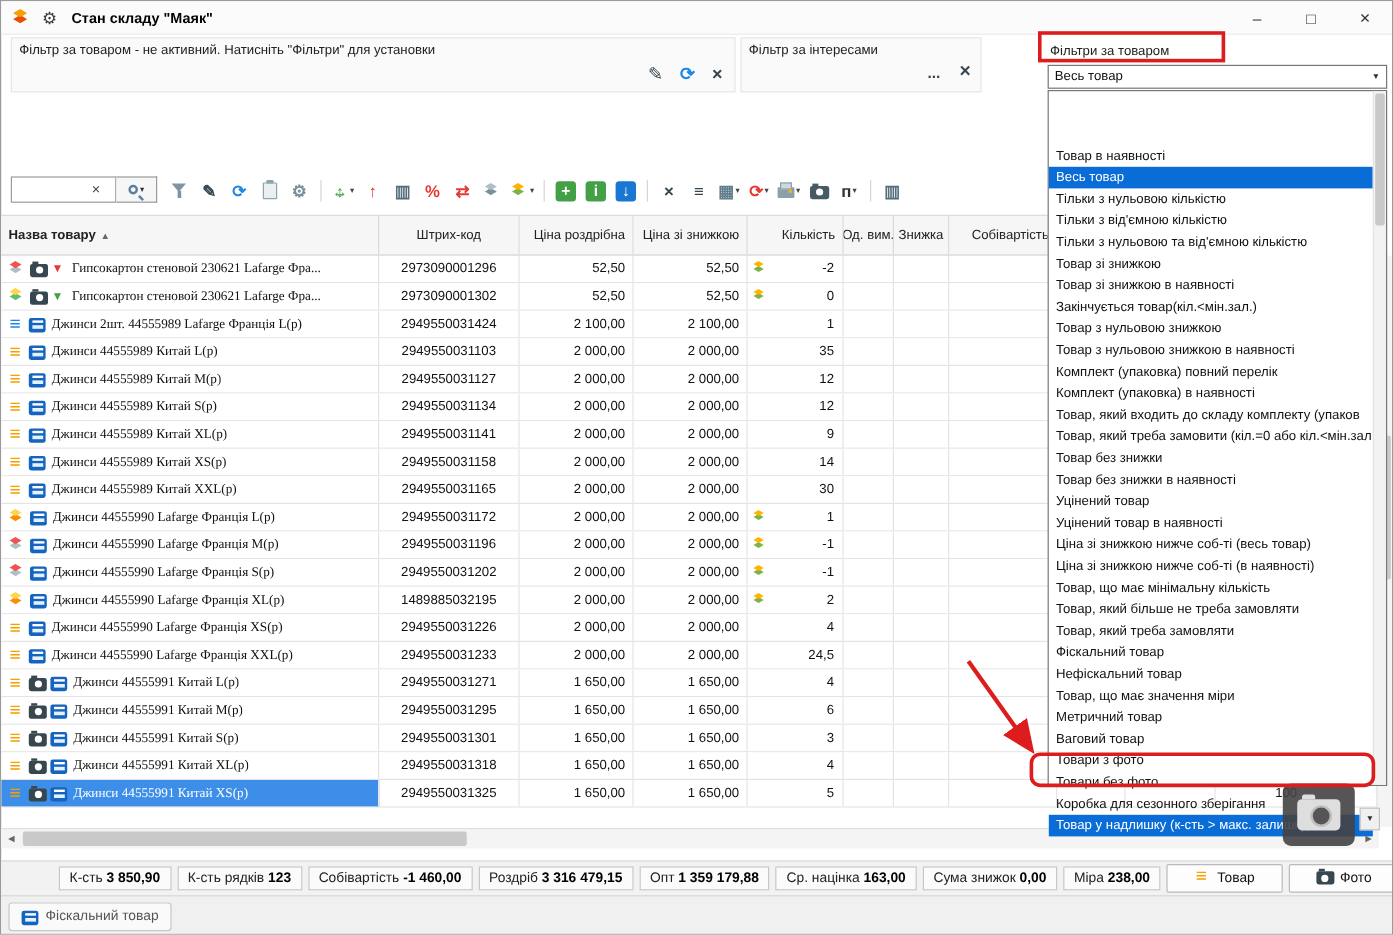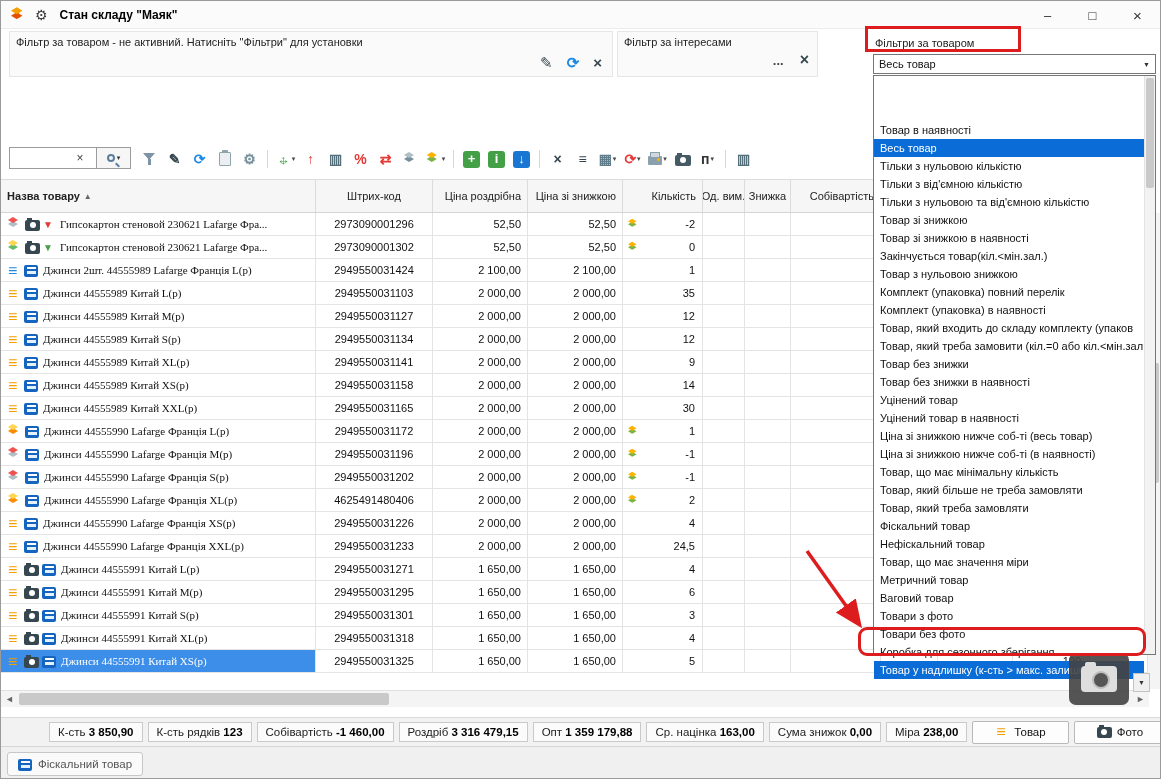--- a/index.html
+++ b/index.html
@@ -654,21 +654,21 @@
       </div>
 
       <div class="trow">
         <div class="cell c1 al">
           <span class="rowicons">
             <span class="ic ic-layers-yellow"></span>
             <span class="ic ic-window-blue"></span>
           </span>
           <span class="nm">Джинси 44555990 Lafarge Франція XL(p)</span>
         </div>
-        <div class="cell c2 ac">4625491480406</div>
+        <div class="cell c2 ac">1489885032195</div>
         <div class="cell c3 ar">2 000,00</div>
         <div class="cell c4 ar">2 000,00</div>
         <div class="cell c5 ar qtyc">
           <span class="ic ic-qty qicon show"></span>
           <span>2</span>
         </div>
         <div class="cell c6"></div>
         <div class="cell c7"></div>
         <div class="cell c8"></div>
         <div class="cell c9"></div>
@@ -897,20 +897,23 @@
         </div>
 
         <div class="dd-item">
           <span>Закінчується товар(кіл.&lt;мін.зал.)</span>
         </div>
 
         <div class="dd-item">
           <span>Товар з нульовою знижкою</span>
         </div>
 
+        <div class="dd-item">
+          <span>Товар з нульовою знижкою в наявності</span>
+        </div>
 
         <div class="dd-item">
           <span>Комплект (упаковка) повний перелік</span>
         </div>
 
         <div class="dd-item">
           <span>Комплект (упаковка) в наявності</span>
         </div>
 
         <div class="dd-item">

